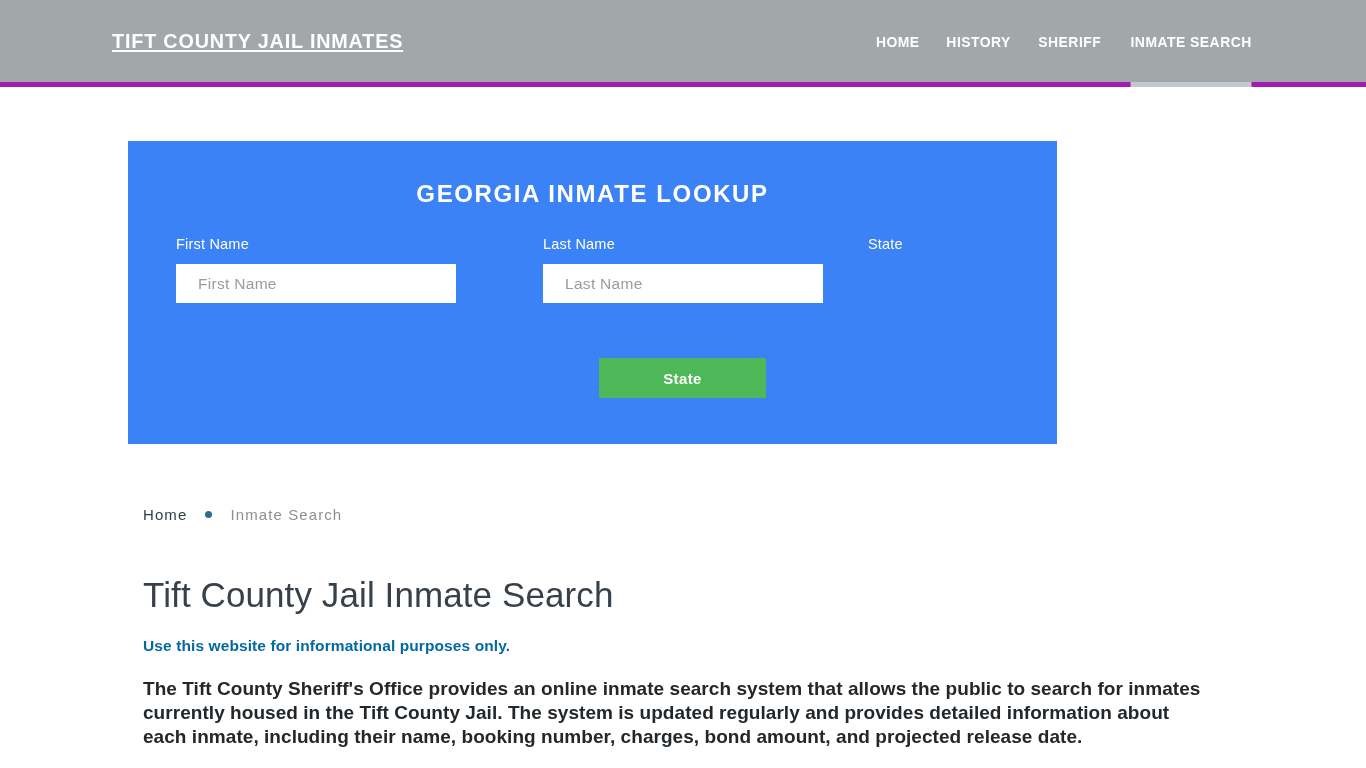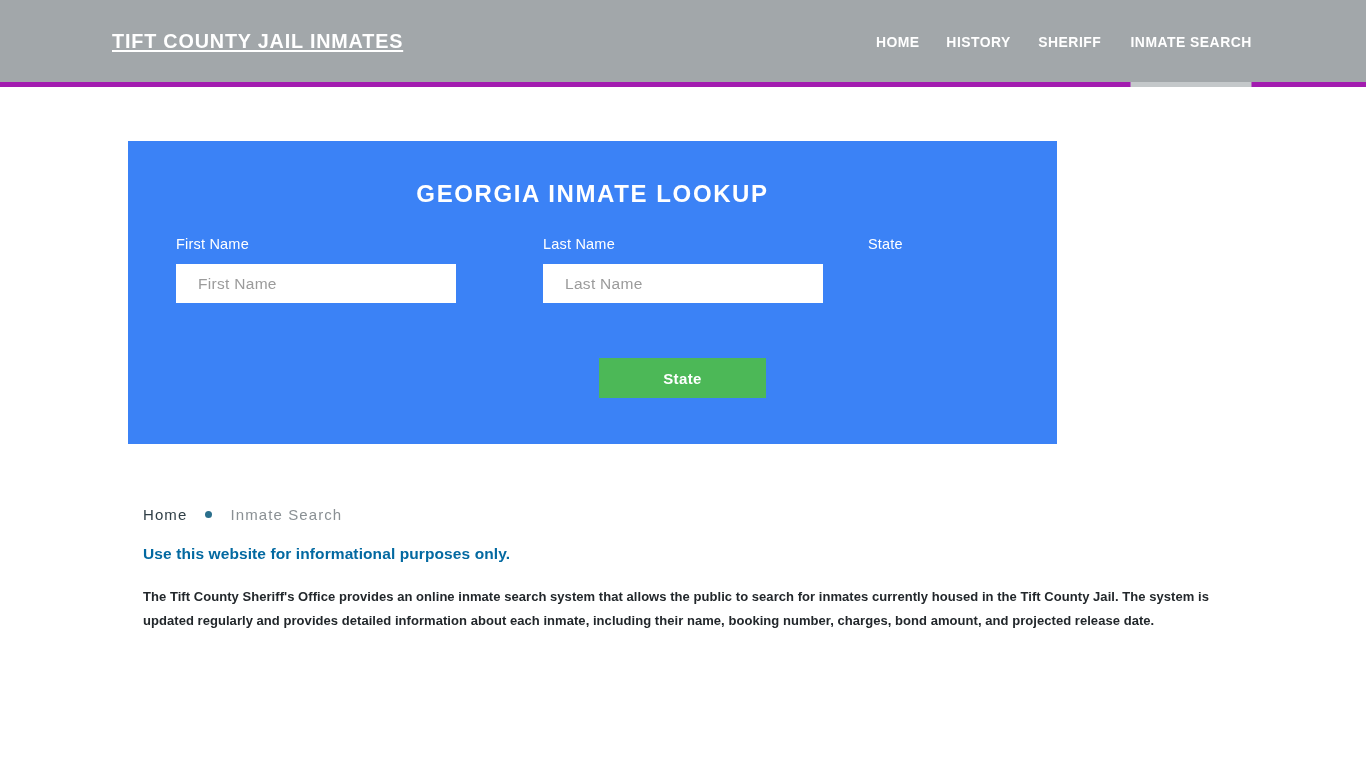--- a/index.html
+++ b/index.html
@@ -174,21 +174,21 @@
     margin: 22px 0 0 0;
     color: #0369a1;
     font-size: 15.5px;
     font-weight: bold;
     letter-spacing: 0.1px;
     font-family: "Liberation Sans Narrow", "Liberation Sans", sans-serif;
   }
   .body-text {
     margin: 22px 0 0 0;
     color: #22272b;
-    font-size: 13px;
+    font-size: 19px;
     font-weight: bold;
     line-height: 24px;
     letter-spacing: 0.05px;
     font-family: "Liberation Sans Narrow", "Liberation Sans", sans-serif;
   }
 </style>
 </head>
 <body>
 
 <header class="site-header">
@@ -223,16 +223,17 @@
   <button class="search-button">State</button>
 </section>
 
 <main class="content">
   <div class="breadcrumb">
     <a class="crumb-home" href="#">Home</a>
     <span class="crumb-sep"></span>
     <span class="crumb-current">Inmate Search</span>
   </div>
 
+  <h1 class="page-title">Tift County Jail Inmate Search</h1>
   <p class="lead-text">Use this website for informational purposes only.</p>
   <p class="body-text">The Tift County Sheriff's Office provides an online inmate search system that allows the public to search for inmates currently housed in the Tift County Jail. The system is updated regularly and provides detailed information about each inmate, including their name, booking number, charges, bond amount, and projected release date.</p>
 
 </main>
 
 </body></html>

